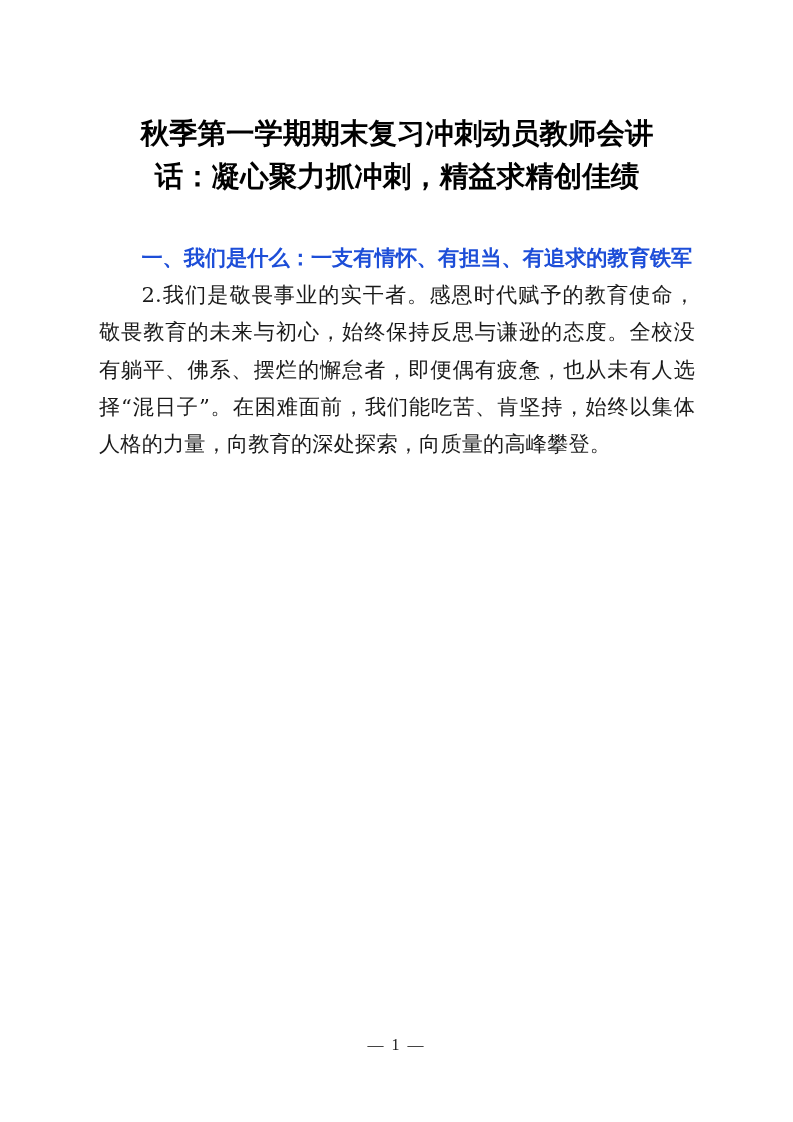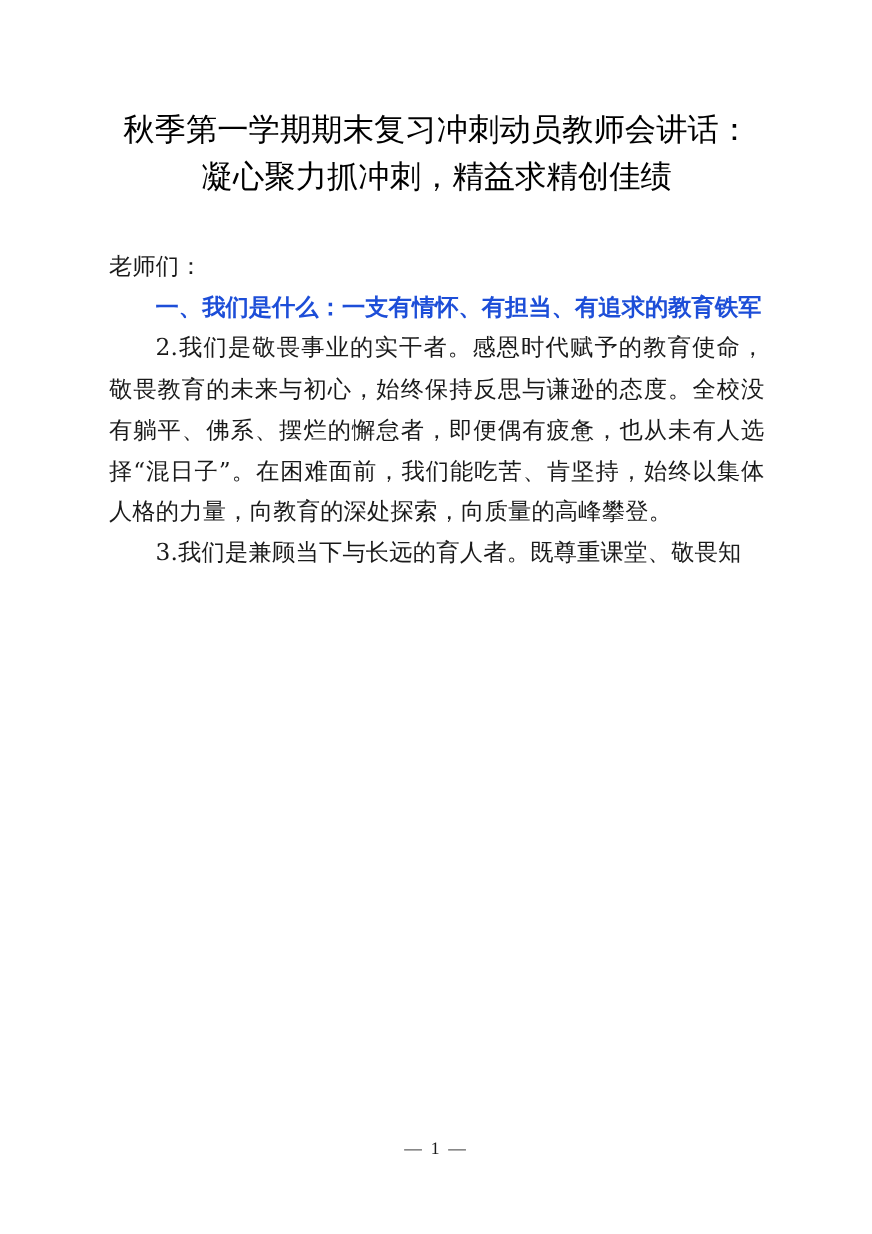--- a/index.html
+++ b/index.html
@@ -24,26 +24,26 @@
   .content {
     position: absolute;
     left: 99px;
     top: 96px;
     width: 596px;
   }
 
   
   .doc-title {
     font-family: "DejaVu Sans", "Liberation Sans", sans-serif;
-    font-weight: normal;
+    font-weight: bold;
     font-size: 28.5px;
     line-height: 43px;
     text-align: center;
     letter-spacing: 0px;
-    margin: 0;
+    margin: 16px;
     padding: 0 0 2px 0;
     color: #000000;
   }
 
   
   .body-block {
     margin-top: 39px;
   }
   p.para {
     margin: 0;
@@ -92,28 +92,26 @@
 <body>
 
 <div class="page">
 
   <div class="content">
 
     <h1 class="doc-title">秋季第一学期期末复习冲刺动员教师会讲话：凝心聚力抓冲刺，精益求精创佳绩</h1>
 
     <div class="body-block">
 
-      <p class="para flush">老师们：</p>
 
 
       <p class="heading">一、我们是什么：一支有情怀、有担当、有追求的教育铁军</p>
 
 
       <p class="para indent">2.我们是敬畏事业的实干者。感恩时代赋予的教育使命，敬畏教育的未来与初心，始终保持反思与谦逊的态度。全校没有躺平、佛系、摆烂的懈怠者，即便偶有疲惫，也从未有人选择“混日子”。在困难面前，我们能吃苦、肯坚持，始终以集体人格的力量，向教育的深处探索，向质量的高峰攀登。</p>
 
-      <p class="para indent">3.我们是兼顾当下与长远的育人者。既尊重课堂、敬畏知</p>
 
     </div>
   </div>
 
   <div class="page-footer">— 1 —</div>
 
 </div>
 
 </body></html>

